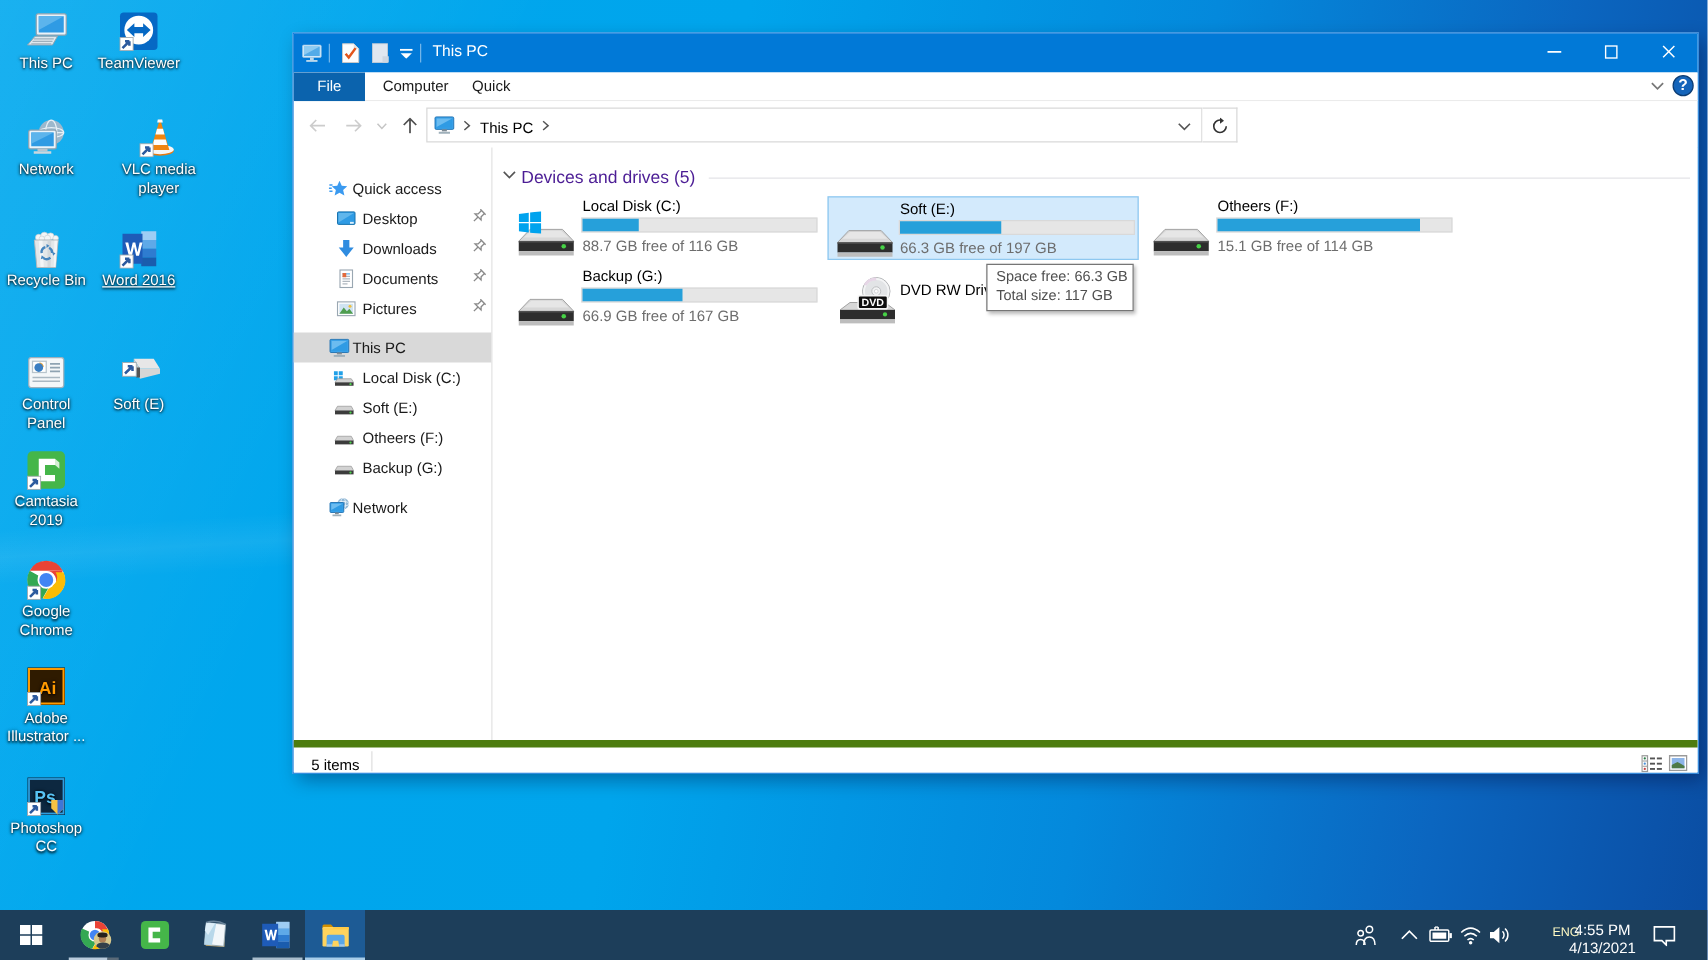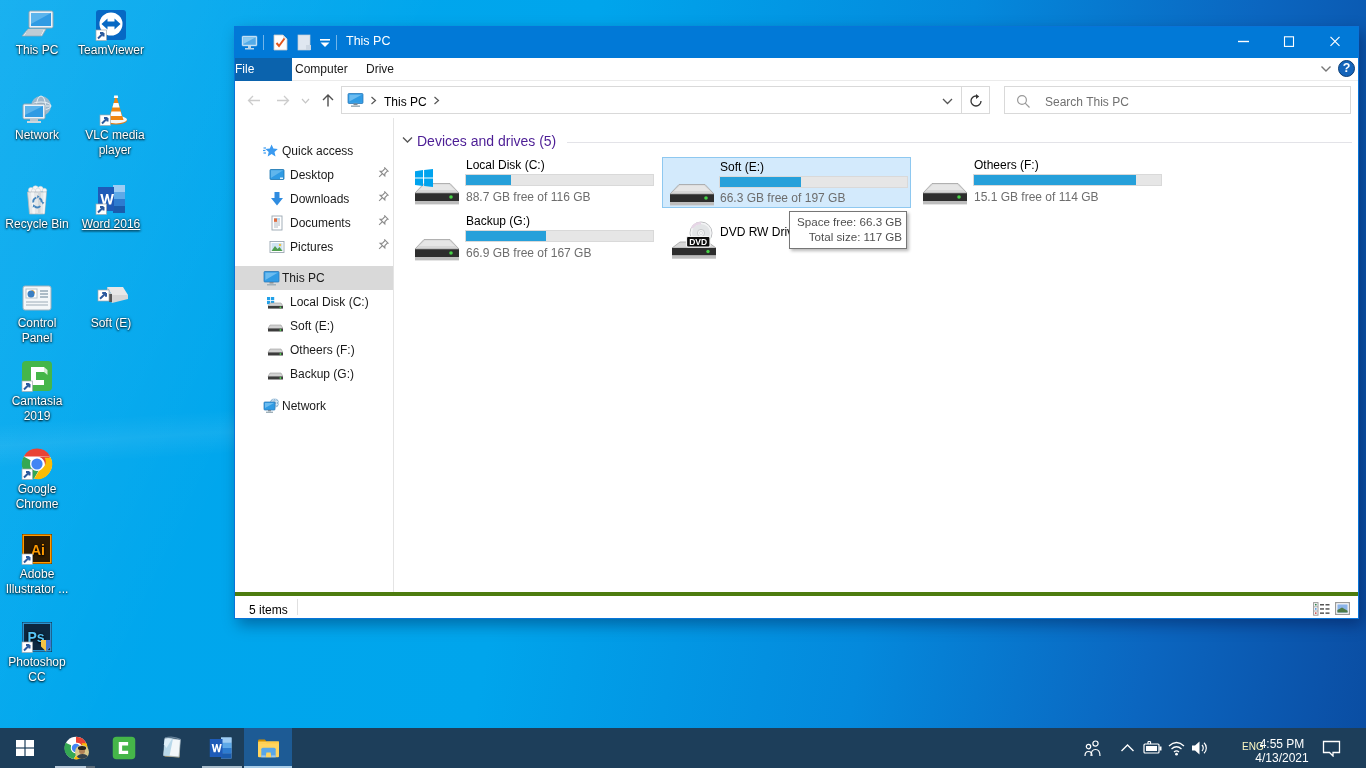--- a/index.html
+++ b/index.html
@@ -18,24 +18,24 @@
   text-shadow:0 1px 2px rgba(0,0,0,0.9), 0 0 3px rgba(0,0,0,0.65); }
 .dicon svg.main { display:block; margin:0 auto 2px auto; }
 
 
 #win { position:absolute; left:234px; top:26px; width:1125px; height:593px;
   background:#fff; border:1px solid #0874d9; box-shadow:4px 6px 14px rgba(0,0,40,0.35); }
 #titlebar { position:absolute; left:0; top:0; width:100%; height:31px; background:#0179d7; color:#fff; }
 #menurow { position:absolute; left:0; top:31px; width:100%; height:23px; background:#fff; font-size:12px; border-bottom:1px solid #ebebeb; }
 #addrrow { position:absolute; left:0; top:54px; width:100%; height:37px; background:#fff; }
 #content { position:absolute; left:0; top:91px; width:100%; height:475px; background:#fff; }
-#statusbar { position:absolute; left:0; bottom:0; width:100%; height:26px; background:#fff; border-top:4px solid #4d7c0f; font-size:12px; color:#000; }
+#statusbar { position:absolute; left:0; bottom:0; width:100%; height:26px; background:#fff; border-top:6px solid #4d7c0f; font-size:12px; color:#000; }
 
 .winbtn { position:absolute; top:0; width:46px; height:31px; }
-.tab { position:absolute; top:0; height:23px; line-height:22px; color:#1a1a1a; }
+.tab { position:absolute; top:0; height:23px; line-height:22px; text-align:center; color:#1a1a1a; }
 
 
 .nav-item { position:absolute; left:0; width:158px; height:24px; font-size:12px; color:#1a1a1a; }
 .nav-item .lbl { position:absolute; top:4px; line-height:16px; }
 .nav-item svg { position:absolute; top:4px; }
 .pin { position:absolute; left:141px; top:4px; }
 
 
 .tile { position:absolute; width:250px; height:52px; }
 .tile .nm { position:absolute; left:58px; top:1px; font-size:12px; color:#000; line-height:14px; }
@@ -88,21 +88,21 @@
         <line x1="11" y1="12" x2="31" y2="12"></line>
       </g>
     <rect x="3" y="10" width="22" height="15" rx="1.5" fill="#eaf3fa" stroke="#90a4b2"></rect>
     <rect x="5" y="12" width="18" height="11" fill="#2f9be4"></rect>
     <path d="M5 12 L23 12 L5 21 Z" fill="#5cb4ec"></path>
     <rect x="10" y="25" width="8" height="2" fill="#b9c6d0"></rect>
     <rect x="7" y="27" width="14" height="2" fill="#ccd7de"></rect>
   </svg>
   Network
 </div>
-<div class="dicon" style="left:72px;top:94px;">
+<div class="dicon" style="left:84px;top:94px;">
   <svg class="main" width="32" height="32" viewBox="0 0 32 32">
     <ellipse cx="17" cy="26.5" rx="11" ry="4" fill="#e87a10"></ellipse>
     <ellipse cx="17" cy="25.6" rx="11" ry="3.8" fill="#f7f7f7"></ellipse>
     <polygon points="17,1 24.5,26 9.5,26" fill="#f08511"></polygon>
     <polygon points="14.6,9 19.4,9 20.6,13.5 13.4,13.5" fill="#fdfdfd"></polygon>
     <polygon points="12.4,17.5 21.6,17.5 22.8,22 11.2,22" fill="#fdfdfd"></polygon>
     <polygon points="15.2,1.5 18.8,1.5 19.2,4 14.8,4" fill="#fdfdfd"></polygon>
     <g>
         <rect x="1" y="21" width="10.5" height="10.5" fill="#fff" stroke="#a0a8ae" stroke-width="0.7"></rect>
         <path d="M3 29.5 L8.5 24 M8.5 24 L8.5 27.5 M8.5 24 L5 24" stroke="#2c5a9e" stroke-width="2" fill="none"></path>
@@ -269,21 +269,21 @@
     <div class="winbtn" style="right:46px;"><svg width="46" height="31">
           <rect x="18.5" y="9.8" width="9" height="9.6" fill="none" stroke="#fff" stroke-width="1.1"></rect>
         </svg></div>
     <div class="winbtn" style="right:0;"><svg width="46" height="31">
           <path d="M18.5 9.8 L27.5 18.8 M27.5 9.8 L18.5 18.8" stroke="#fff" stroke-width="1.2"></path>
         </svg></div>
   </div>
   <div id="menurow">
     <div class="tab" style="left:0px;width:57px;background:#0b63ad;color:#fff;">File</div>
     <div class="tab" style="left:60px;width:75px;">Computer</div>
-    <div class="tab" style="left:131px;width:54px;">Drive</div>
+    <div class="tab" style="left:131px;width:54px;">Quick</div>
     <svg class="abs" style="left:1085px;top:6.5px;" width="12" height="8" viewBox="0 0 12 8">
         <path d="M1.5 1.5 L6 6 L10.5 1.5" fill="none" stroke="#777" stroke-width="1.4"></path>
       </svg>
     <div class="abs" style="left:1103px;top:2px;width:17px;height:17px;border-radius:50%;background:#1464ba;border:1.5px solid #0c3d74;box-sizing:border-box;">
       <div style="color:#fff;font-size:12.5px;font-weight:bold;text-align:center;line-height:14px;">?</div>
     </div>
   </div>
   <div id="addrrow">
     <svg class="abs" style="left:12px;top:14px;" width="14" height="11" viewBox="0 0 14 11">
         <path d="M6 1 L1.5 5.5 L6 10 M1.5 5.5 L13 5.5" fill="none" stroke="#cccccc" stroke-width="1.3"></path>
@@ -315,27 +315,20 @@
       <svg class="abs" style="right:8px;top:11px;" width="11" height="7" viewBox="0 0 11 7">
           <path d="M1 1 L5.5 5.5 L10 1" fill="none" stroke="#555" stroke-width="1.3"></path>
         </svg>
     </div>
     <div class="abs" style="left:727px;top:5px;width:28px;height:28px;border:1px solid #d9d9d9;border-left:none;background:#fff;">
       <svg class="abs" style="left:7px;top:7px;" width="14" height="14" viewBox="0 0 14 14">
         <path d="M12 7 A5 5 0 1 1 7 2" fill="none" stroke="#333" stroke-width="1.3"></path>
         <polygon points="7,0 7,5 10.2,2.5" fill="#333"></polygon>
       </svg>
     </div>
-    <div class="abs" style="left:769px;top:5px;width:347px;height:28px;border:1px solid #d9d9d9;background:#fff;">
-      <svg class="abs" style="left:11px;top:7px;" width="15" height="15" viewBox="0 0 15 15">
-          <circle cx="6" cy="6" r="4.4" fill="none" stroke="#9a9a9a" stroke-width="1.2"></circle>
-          <line x1="9.2" y1="9.2" x2="13.5" y2="13.5" stroke="#9a9a9a" stroke-width="1.2"></line>
-        </svg>
-      <div class="abs" style="left:40px;top:8px;font-size:12px;color:#707070;">Search This PC</div>
-    </div>
   </div>
   <div id="content">
     <div class="abs" style="left:158px;top:0;width:1px;height:474px;background:#e4e4e4;"></div>
     <div id="navpane">
       <div class="nav-item" style="top:21px;">
         <svg style="left:28px;" width="16" height="16" viewBox="0 0 16 16">
           <path d="M8.6 1.5 L10.4 5.6 L14.8 6 L11.5 9 L12.5 13.4 L8.6 11.1 L4.7 13.4 L5.7 9 L2.4 6 L6.8 5.6 Z" fill="#3a9af0"></path>
           <g stroke="#3a9af0" stroke-width="1.2">
               <line x1="0.5" y1="5" x2="3" y2="5"></line>
               <line x1="0" y1="7.5" x2="2.4" y2="7.5"></line>
@@ -563,21 +556,21 @@
           <polygon points="10,25 38,25 46,31 2,31" fill="#d7d7d7" stroke="#a2a2a2" stroke-width="0.8"></polygon>
           <rect x="2" y="31" width="44" height="7.5" fill="#2d2d2d"></rect>
           <rect x="2" y="38.5" width="44" height="3.2" fill="#bdbdbd"></rect>
           <circle cx="38" cy="34.5" r="1.7" fill="#46d246"></circle>
           <rect x="16.5" y="19.5" width="23.5" height="10.5" rx="1.5" fill="#0d0d0d" stroke="#f4f4f4" stroke-width="1.2"></rect>
           <text x="28.2" y="28" font-family="Liberation Sans, sans-serif" font-size="8.5" font-weight="bold" fill="#fff" text-anchor="middle">DVD</text>
         </svg>
         <div class="nm" style="top:12px;">DVD RW Drive</div>
       </div>
 
-      <div class="abs" style="left:554px;top:93px;width:118px;height:38px;background:#fff;border:1px solid #767676;box-shadow:2px 2px 3px rgba(0,0,0,0.28);z-index:5;text-align:right;">
+      <div class="abs" style="left:554px;top:93px;width:118px;height:38px;background:#fff;border:1px solid #767676;box-shadow:2px 2px 3px rgba(0,0,0,0.28);z-index:5;">
         <div style="position:absolute;left:7px;top:3px;font-size:11.6px;line-height:14.5px;color:#4f4f4f;white-space:nowrap;">Space free: 66.3 GB<br>Total size: 117 GB</div>
       </div>
     </div>
   </div>
   <div id="statusbar">
     <div class="abs" style="left:14px;top:6.5px;">5 items</div>
     <div class="abs" style="left:62px;top:3px;width:1px;height:16px;background:#e0e0e0;"></div>
     <svg class="abs" style="left:1078px;top:6px;" width="17" height="14" viewBox="0 0 17 14">
       <rect x="0.6" y="0.6" width="4.4" height="12.6" fill="none" stroke="#9a9a9a" stroke-width="1"></rect>
       <line x1="1" y1="4.8" x2="5" y2="4.8" stroke="#9a9a9a" stroke-width="0.8"></line>

